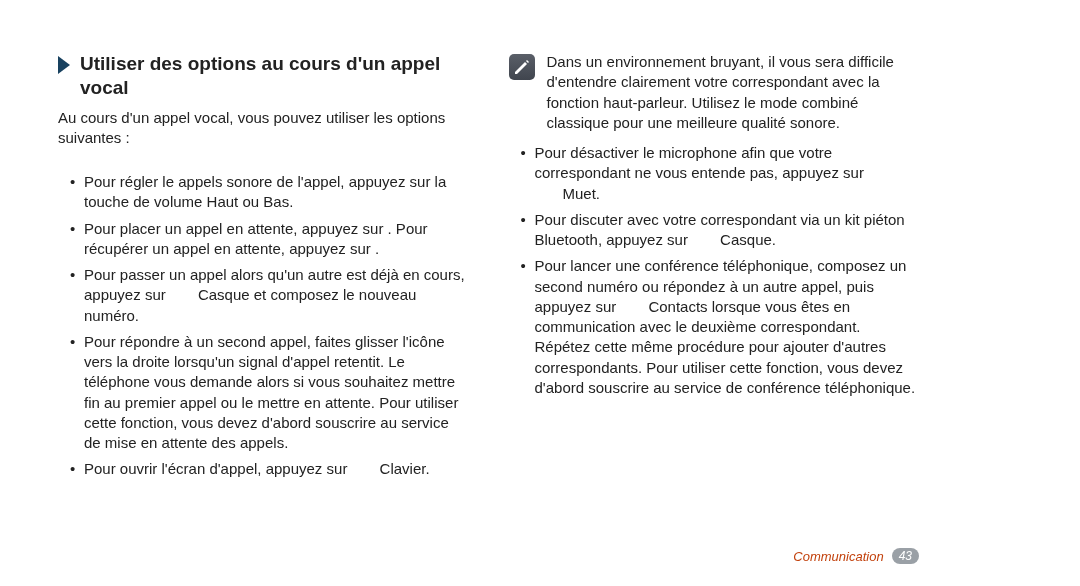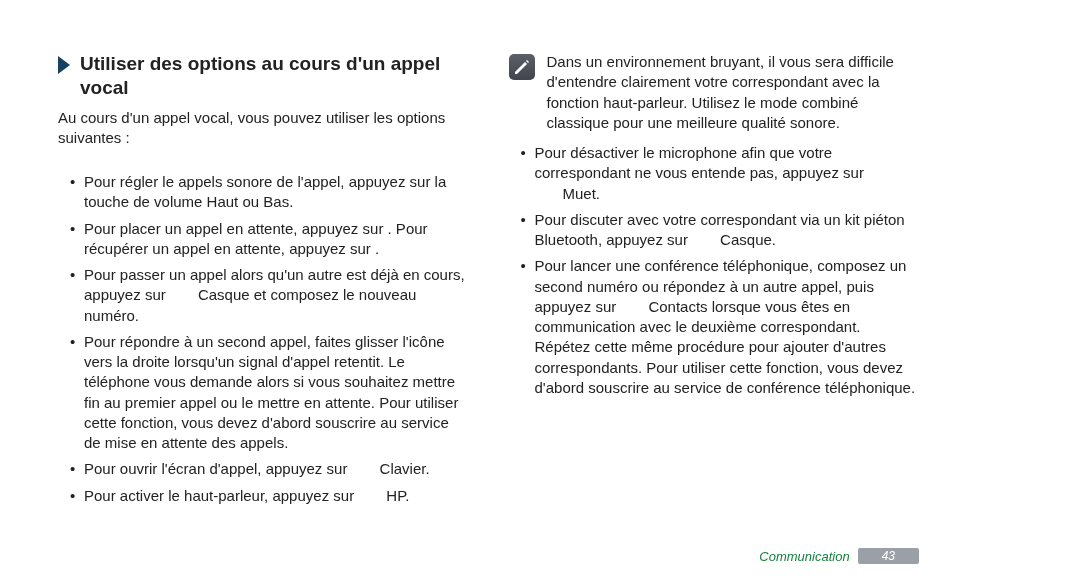--- a/index.html
+++ b/index.html
@@ -85,27 +85,27 @@
   .footer {
     position: absolute;
     bottom: 22px;
     right: 58px;
     font-size: 13px;
     color: #333;
     display: flex;
     align-items: center;
     gap: 8px;
   }
-  .footer .section { font-style: italic; color: #15803d; }
+  .footer .section { font-style: italic; color: #c2410c; }
   .footer .pagenum {
     background: #9aa0a6;
     color: #fff;
     font-style: italic;
-    padding: 1px 24px;
-    border-radius: 2px;
+    padding: 1px 7px;
+    border-radius: 8px;
     font-size: 12px;
   }
   .page-wrap { position: relative; width: 977px; height: 586px; }
 </style>
 </head>
 <body>
 
 <div class="page-wrap">
   <div class="page">
 
@@ -117,21 +117,20 @@
         <div class="heading-text">Utiliser des options au cours d'un appel vocal</div>
       </div>
       <p class="intro">Au cours d'un appel vocal, vous pouvez utiliser les options suivantes :</p>
       <ul class="bullets" id="left-list">
           <li>Pour régler le appels sonore de l'appel, appuyez sur la touche de volume Haut ou Bas.</li>
           <li>Pour placer un appel en attente, appuyez sur      .
 Pour récupérer un appel en attente, appuyez sur      .</li>
           <li>Pour passer un appel alors qu'un autre est déjà en cours, appuyez sur <span class="bold">Casque</span> et composez le nouveau numéro.</li>
           <li>Pour répondre à un second appel, faites glisser l'icône     vers la droite lorsqu'un signal d'appel retentit. Le téléphone vous demande alors si vous souhaitez mettre fin au premier appel ou le mettre en attente. Pour utiliser cette fonction, vous devez d'abord souscrire au service de mise en attente des appels.</li>
           <li>Pour ouvrir l'écran d'appel, appuyez sur <span class="bold">Clavier</span>.</li>
-          <li>Pour activer le haut-parleur, appuyez sur <span class="bold">HP</span>.</li>
         </ul>
     </div>
 
     <div class="col">
       <div class="note-row">
         <div class="note-icon">
           <svg width="18" height="18" viewBox="0 0 18 18">
             <path d="M2 14 L12 4 L14 6 L4 16 L2 16 Z" fill="#fff"></path>
             <path d="M13 3 L15 5 L16 4 L14 2 Z" fill="#fff"></path>
           </svg>

